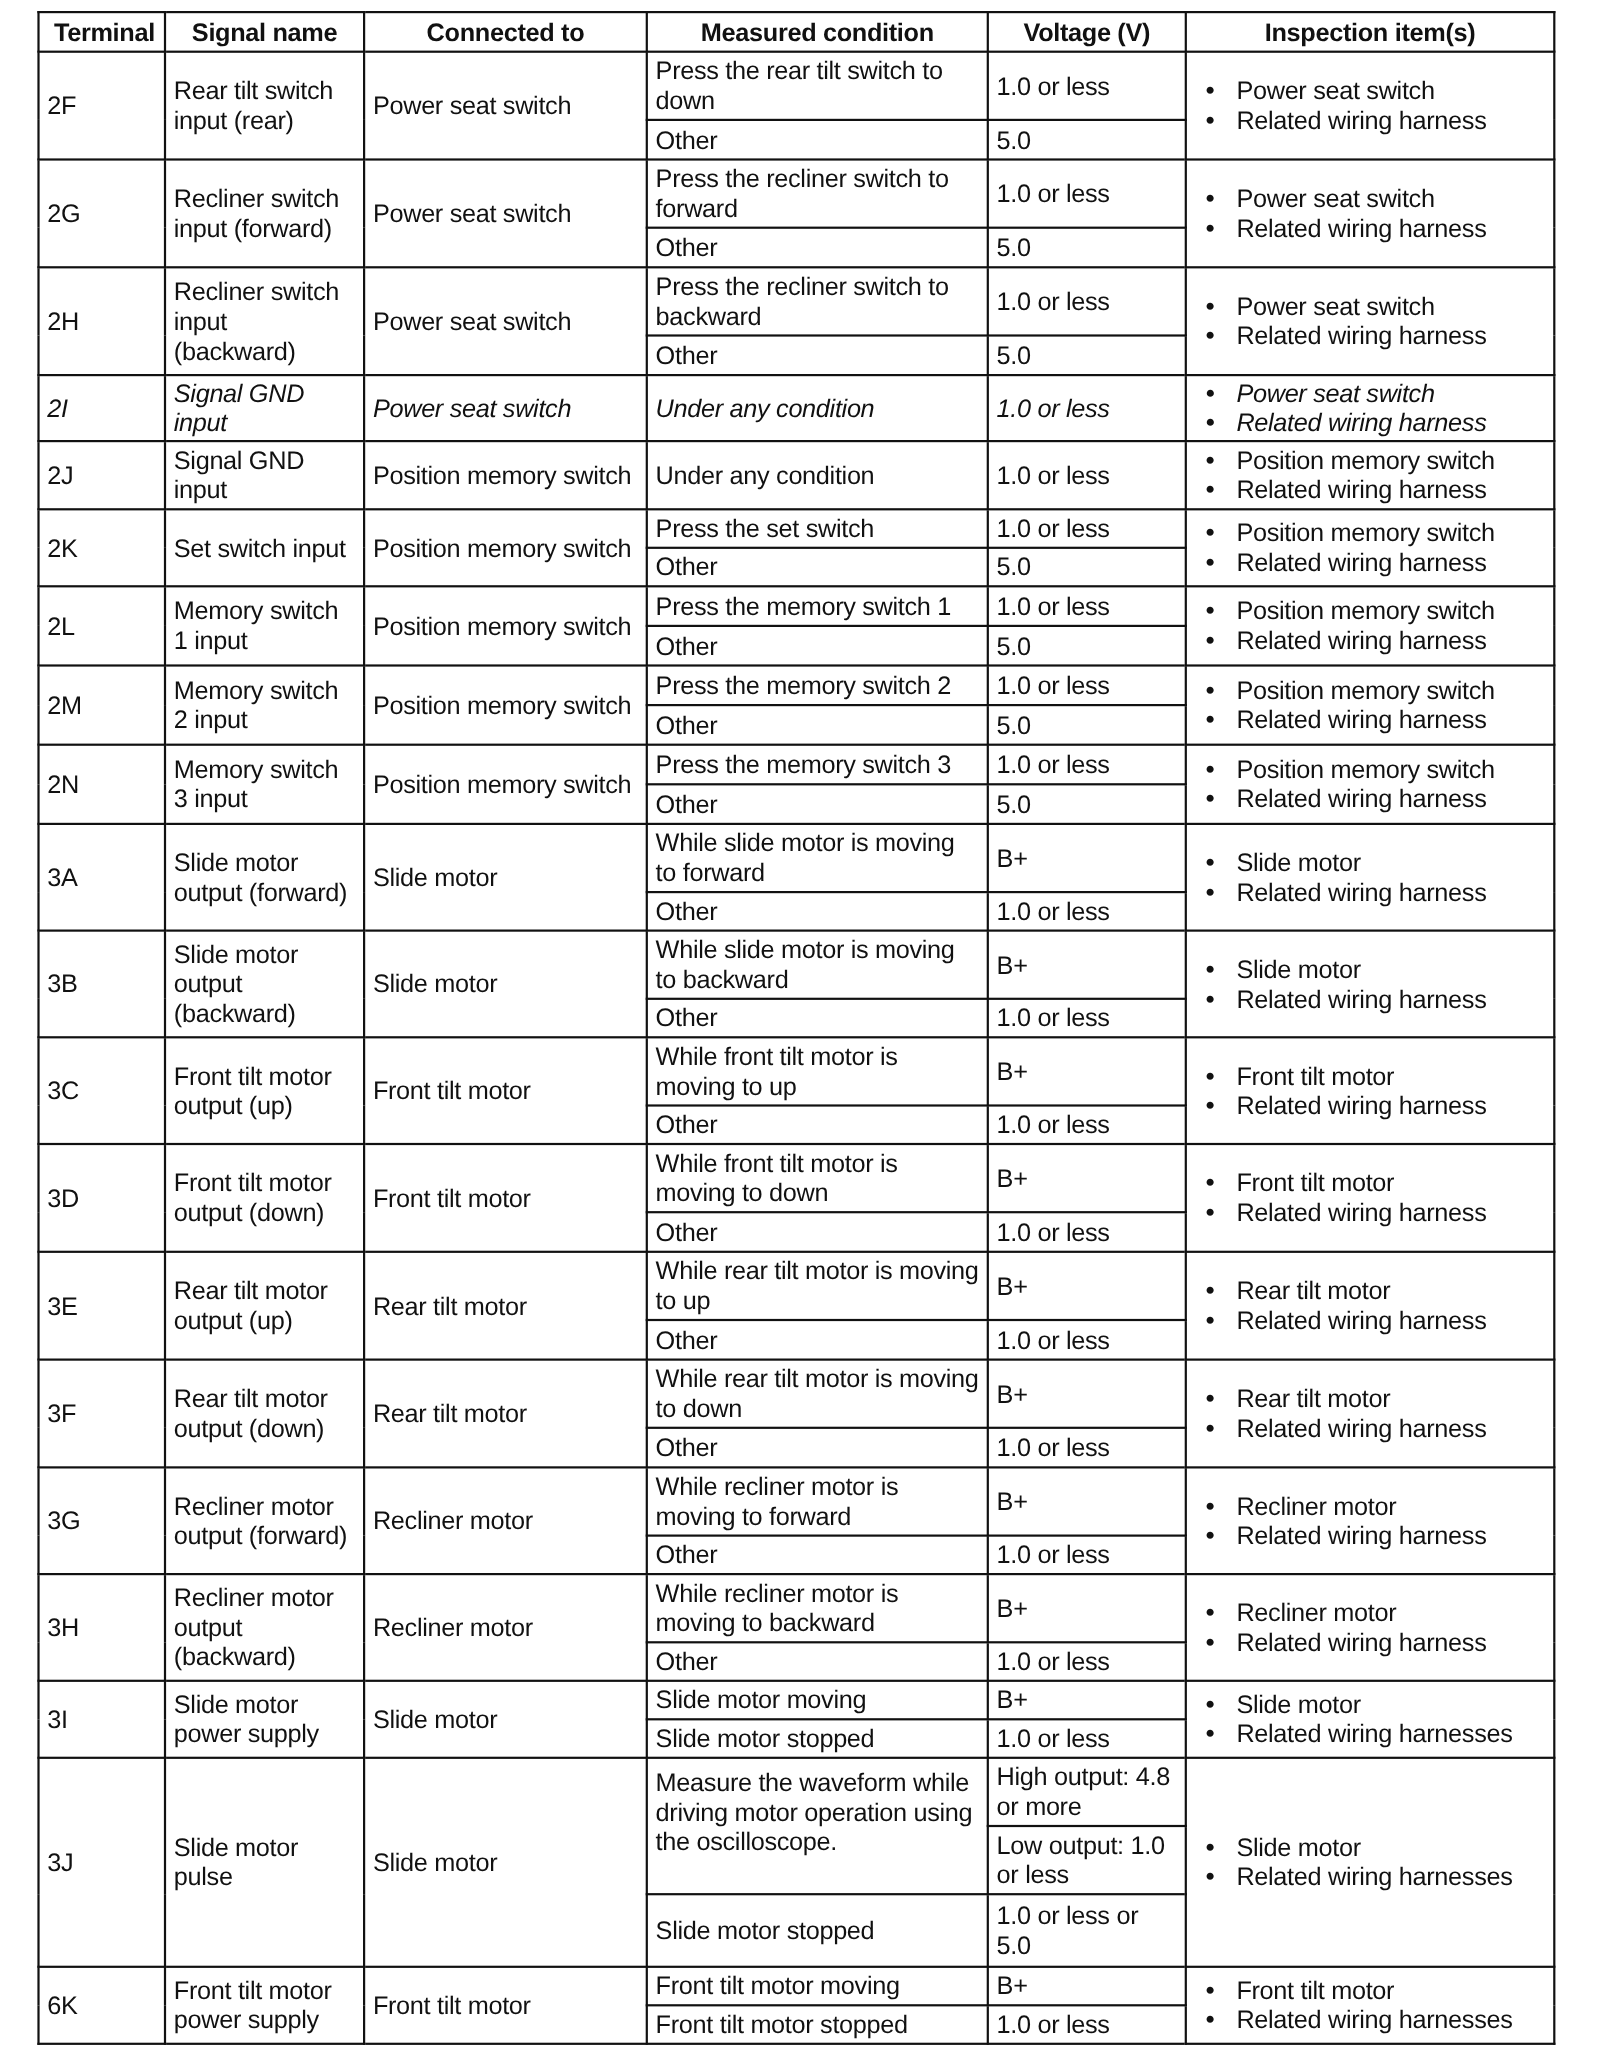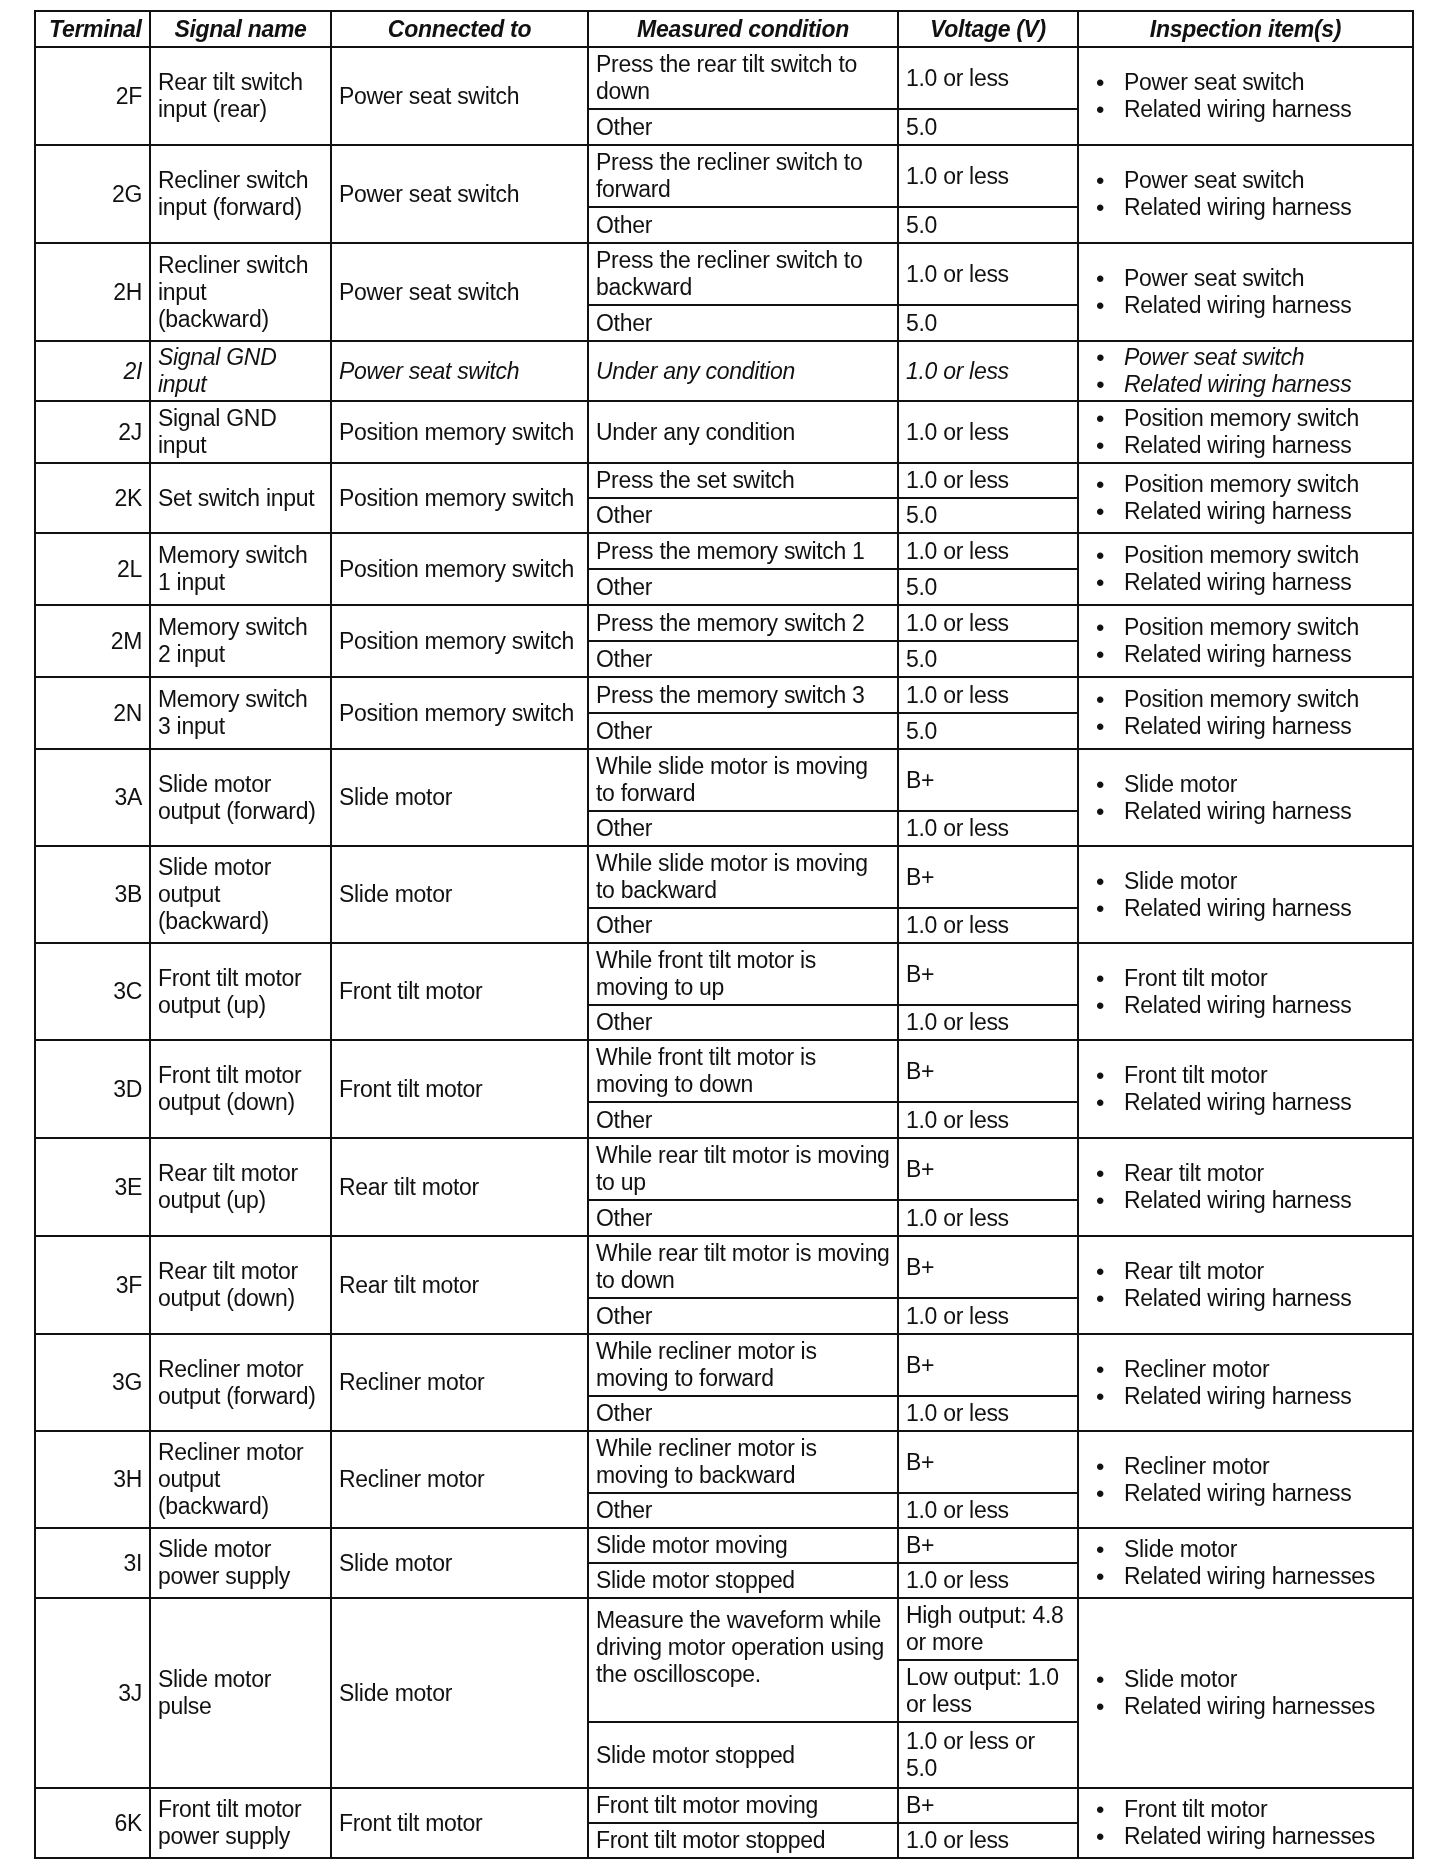--- a/index.html
+++ b/index.html
@@ -2,23 +2,23 @@
 <html><head>
 <meta charset="utf-8">
 <style>
   html, body { margin: 0; padding: 0; background: #ffffff; }
   body { width: 1456px; height: 1866px; position: relative; overflow: hidden;
          font-family: "Liberation Sans", sans-serif; color: #111; }
   table.spec { position: absolute; left: 34px; top: 10px; width: 1378px;
                border-collapse: collapse; table-layout: fixed; }
   table.spec td, table.spec th { border: 2px solid #111; padding: 2px 7px; vertical-align: middle;
                font-size: 23px; line-height: 27px; letter-spacing: -0.3px; }
-  table.spec th { font-weight: bold; text-align: center; height: 32px; padding: 1px 13px; font-style: italic; }
+  table.spec th { font-weight: bold; text-align: center; height: 32px; padding: 1px 13px; }
   th.c-meas, th.c-volt { text-align: left; }
-  td.term { text-align: right; }
+  td.term { text-align: left; }
   td.volt { vertical-align: top; padding-top: 6px; }
   td.cond-top { vertical-align: top; padding-top: 2px; }
   td.sub { vertical-align: middle; }
   ul.items { list-style: none; margin: 0; padding: 0 0 0 8px; }
   ul.items li { position: relative; padding-left: 30px; }
   ul.items li::before { content: "\2022"; position: absolute; left: 2px; top: 0; font-size: 24px; }
   col.c1 { width: 115px; } col.c2 { width: 181px; } col.c3 { width: 257px; }
   col.c4 { width: 310px; } col.c5 { width: 180px; } col.c6 { width: 335px; }
 </style>
 </head>

